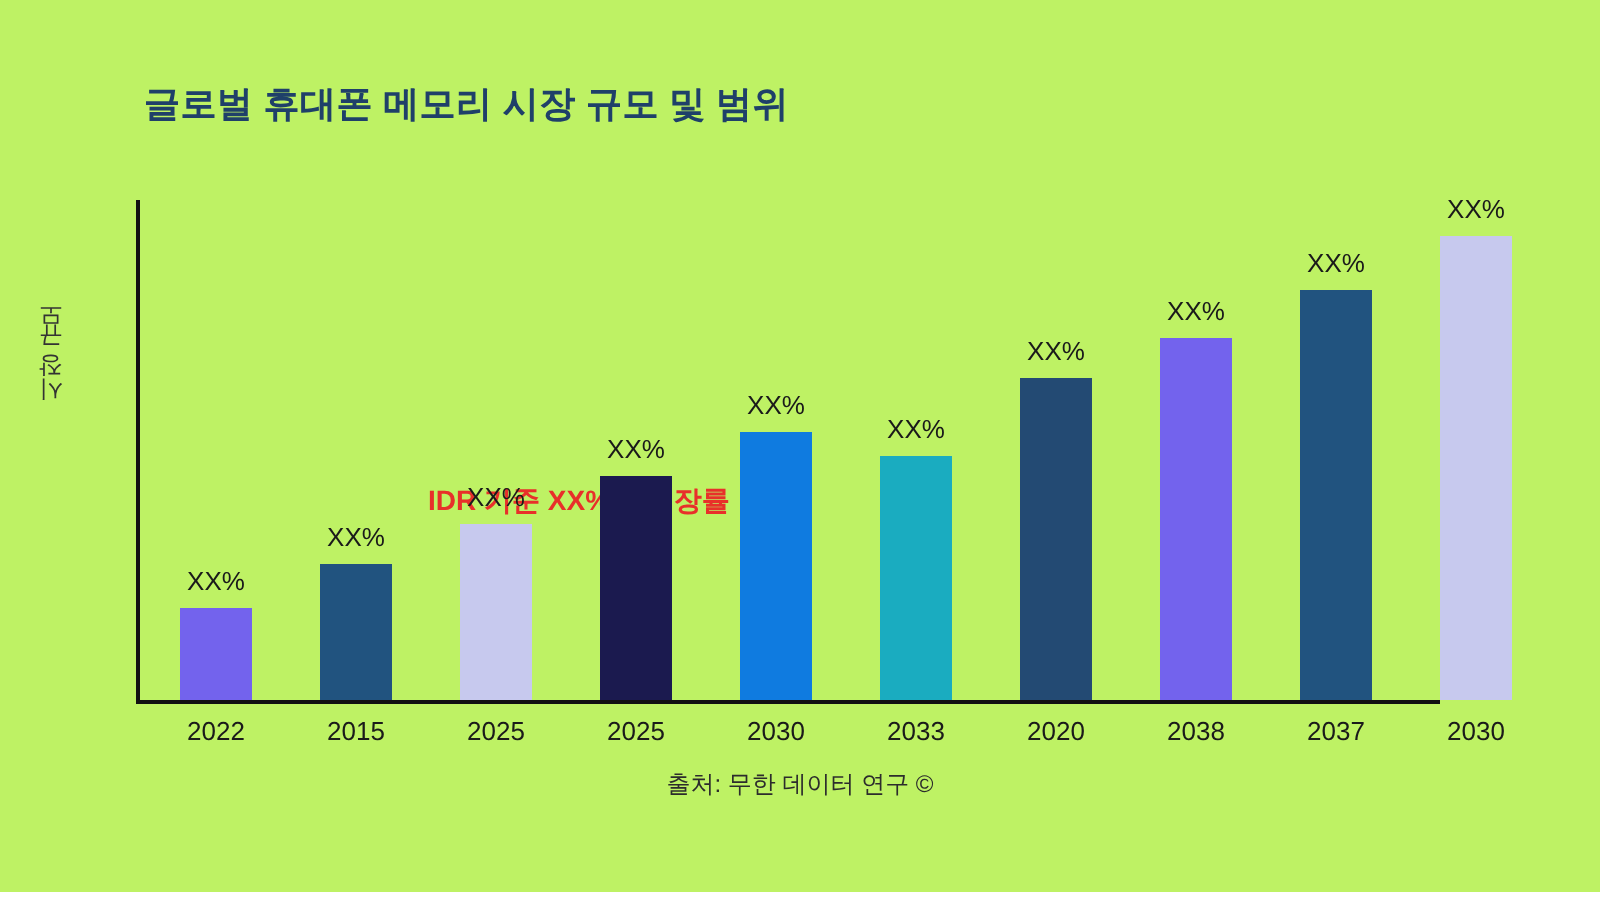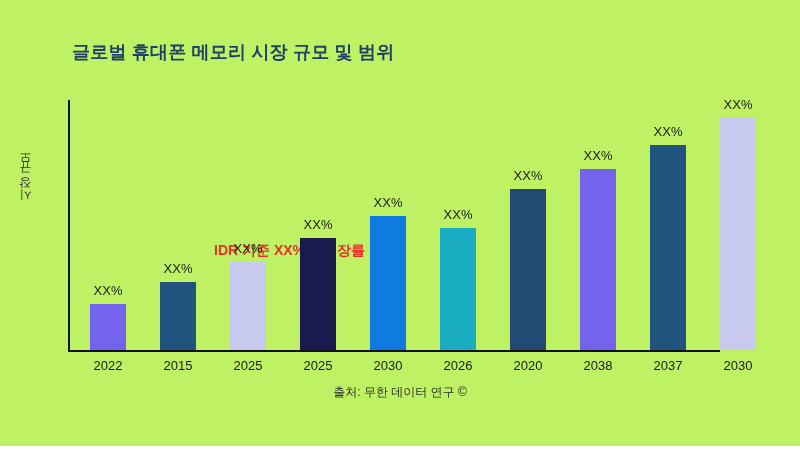--- a/index.html
+++ b/index.html
@@ -164,21 +164,21 @@
           <div class="tick-label">2025</div>
         </div>
         <div class="bar-group" style="left: 286px;">
           <div class="bar" style="height: 134.2px; background: rgb(15, 123, 224);"></div>
           <div class="bar-label" style="bottom: 142.2px;">XX%</div>
           <div class="tick-label">2030</div>
         </div>
         <div class="bar-group" style="left: 356px;">
           <div class="bar" style="height: 122px; background: rgb(26, 172, 192);"></div>
           <div class="bar-label" style="bottom: 130px;">XX%</div>
-          <div class="tick-label">2026</div>
+          <div class="tick-label">2033</div>
         </div>
         <div class="bar-group" style="left: 426px;">
           <div class="bar" style="height: 161.04px; background: rgb(35, 74, 115);"></div>
           <div class="bar-label" style="bottom: 169.04px;">XX%</div>
           <div class="tick-label">2020</div>
         </div>
         <div class="bar-group" style="left: 496px;">
           <div class="bar" style="height: 180.56px; background: rgb(115, 99, 237);"></div>
           <div class="bar-label" style="bottom: 188.56px;">XX%</div>
           <div class="tick-label">2038</div>

